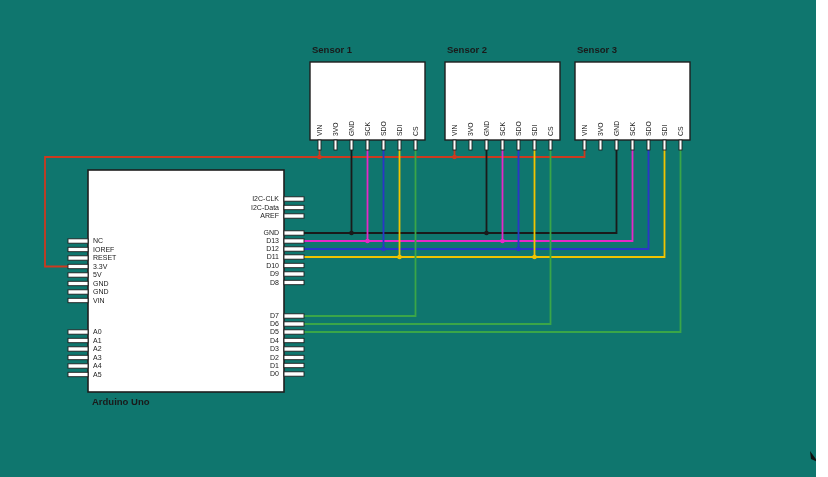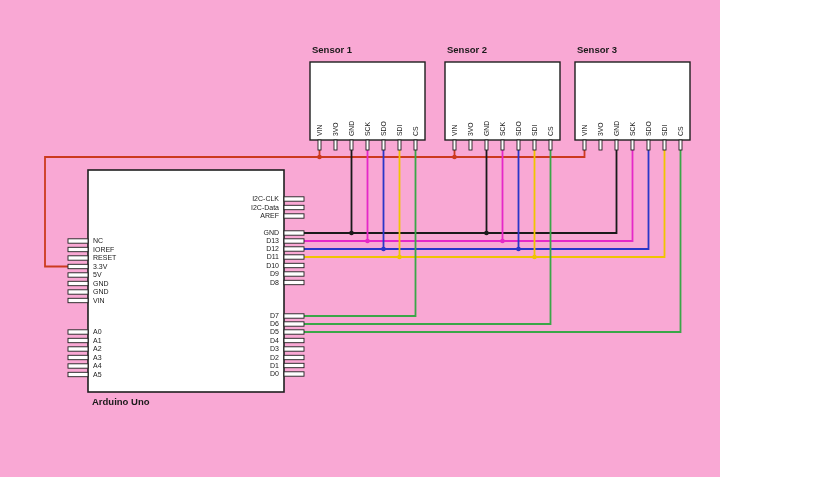--- a/index.html
+++ b/index.html
@@ -1,17 +1,17 @@
 <!DOCTYPE html>
 <html><head>
 <meta charset="utf-8">
 <style>
   html,body{margin:0;padding:0;background:#ffffff;}
   .stage{
-    position:relative;width:720px;height:477px;background:#f9a8d4;overflow:hidden;
+    position:relative;width:816px;height:477px;background:#0f766e;overflow:hidden;
     font-family:"Liberation Sans","DejaVu Sans",sans-serif;
   }
   svg{display:block;}
   text{font-family:"Liberation Sans","DejaVu Sans",sans-serif;fill:#1a1a1a;}
   .title-text{font-weight:bold;font-size:9.5px;}
   .pin-text{font-size:7px;}
   .vpin-text{font-size:6.8px;}
 </style>
 </head>
 <body>

